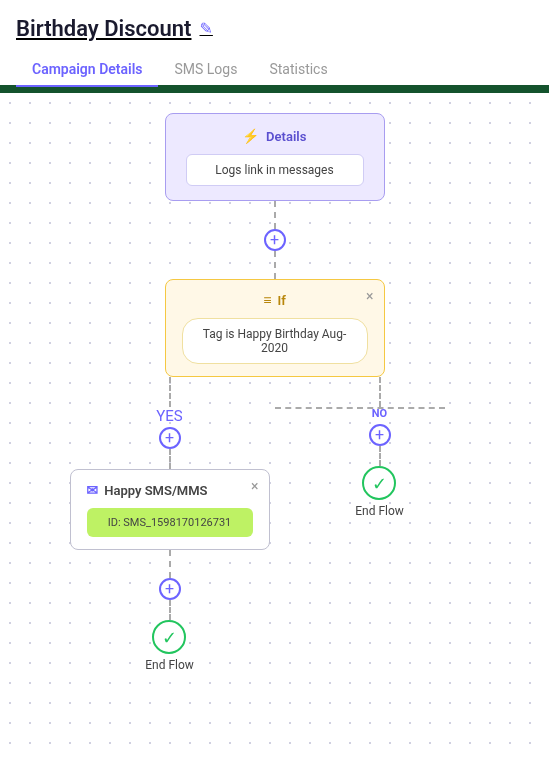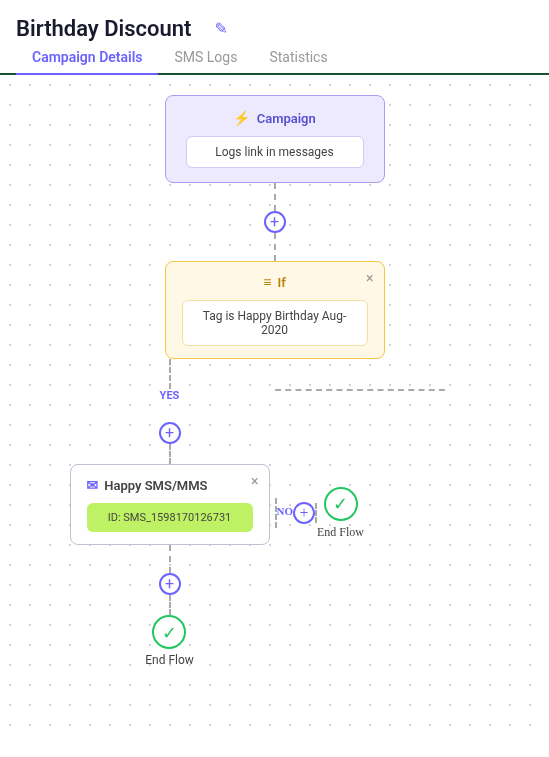--- a/index.html
+++ b/index.html
@@ -9,39 +9,40 @@
       width: 549px;
       min-height: 757px;
       overflow-x: hidden;
     }
 
     
     .page-header {
       padding: 16px 16px 0;
       display: flex;
       align-items: center;
-      gap: 23px;
+      gap: 8px;
+      text-decoration: underline;
     }
     .page-title {
       font-size: 22px;
       font-weight: 600;
       color: #1a1a2e;
     }
     .edit-icon {
       color: #6c63ff;
       font-size: 16px;
       cursor: pointer;
     }
 
     
     .tabs {
       display: flex;
       padding: 0 16px;
-      margin-top: 0;
-      border-bottom: 2px solid #14532d;
+      margin-top: 12px;
+      border-bottom: 8px solid #14532d;
     }
     .tab {
       padding: 8px 16px;
       font-size: 14px;
       cursor: pointer;
       color: #999;
       position: relative;
     }
     .tab.active {
       color: #6c63ff;
@@ -163,21 +164,21 @@
       position: absolute;
       top: 8px;
       right: 10px;
       color: #999;
       cursor: pointer;
       font-size: 14px;
     }
     .if-body {
       background: #fff;
       border: 1px solid #f0e0a0;
-      border-radius: 6px;
+      border-radius: 16px;
       padding: 8px 12px;
       font-size: 12px;
       color: #444;
       text-align: center;
     }
 
     
     .sms-node {
       background: #fff;
       border: 1.5px solid #c0c0d0;
@@ -260,21 +261,21 @@
     <span>Statistics</span>
   </div>
 </div>
 
 <div class="canvas">
   <div class="flow-container">
 
     <div class="trigger-node">
       <div class="trigger-header">
         <span class="trigger-icon">⚡</span>
-        <span>Campaign</span>
+        <span>Details</span>
       </div>
       <div class="trigger-body">Logs link in messages</div>
     </div>
 
     <div class="connector">
       <div class="dashed-line-v"></div>
       <div class="add-btn">+</div>
       <div class="dashed-line-v"></div>
     </div>
 
@@ -284,21 +285,21 @@
         <span>If</span>
       </div>
       <span class="if-close">×</span>
       <div class="if-body">Tag is Happy Birthday Aug-2020</div>
     </div>
 
     <div style="display:flex; width:420px; position:relative; margin-top:0;">
 
       <div style="flex:1; display:flex; flex-direction:column; align-items:center;">
         <div style="width:2px; height:30px; border-left:2px dashed #aaa;"></div>
-        <div style="font-size:11px; font-weight:700; color:#6c63ff; margin-bottom:20px;">YES</div>
+        <div style="font-size:15px; font-weight:400; color:#6c63ff; margin-bottom:2px;">YES</div>
         <div class="add-btn">+</div>
         <div style="width:2px; height:20px; border-left:2px dashed #aaa;"></div>
 
         <div class="sms-node">
           <div class="sms-header">
             <span class="sms-icon">✉</span>
             <span>Happy SMS/MMS</span>
           </div>
           <span class="sms-close">×</span>
           <div class="sms-body">ID: SMS_1598170126731</div>
@@ -309,21 +310,21 @@
         <div style="width:2px; height:20px; border-left:2px dashed #aaa;"></div>
 
         <div class="end-flow">
           <div class="end-circle">✓</div>
           <span class="end-label">End Flow</span>
         </div>
       </div>
 
       <div style="position:absolute; top:30px; left:50%; width:calc(50% - 40px); border-top:2px dashed #aaa;"></div>
 
-      <div style="flex:1; display:flex; flex-direction:row; align-items:center;font-family:Liberation Serif, serif;">
+      <div style="flex:1; display:flex; flex-direction:column; align-items:center;">
         <div style="width:2px; height:30px; border-left:2px dashed #aaa;"></div>
         <div style="font-size:11px; font-weight:700; color:#6c63ff; margin-bottom:4px;">NO</div>
         <div class="add-btn">+</div>
         <div style="width:2px; height:20px; border-left:2px dashed #aaa;"></div>
 
         <div class="end-flow">
           <div class="end-circle">✓</div>
           <span class="end-label">End Flow</span>
         </div>
       </div>

